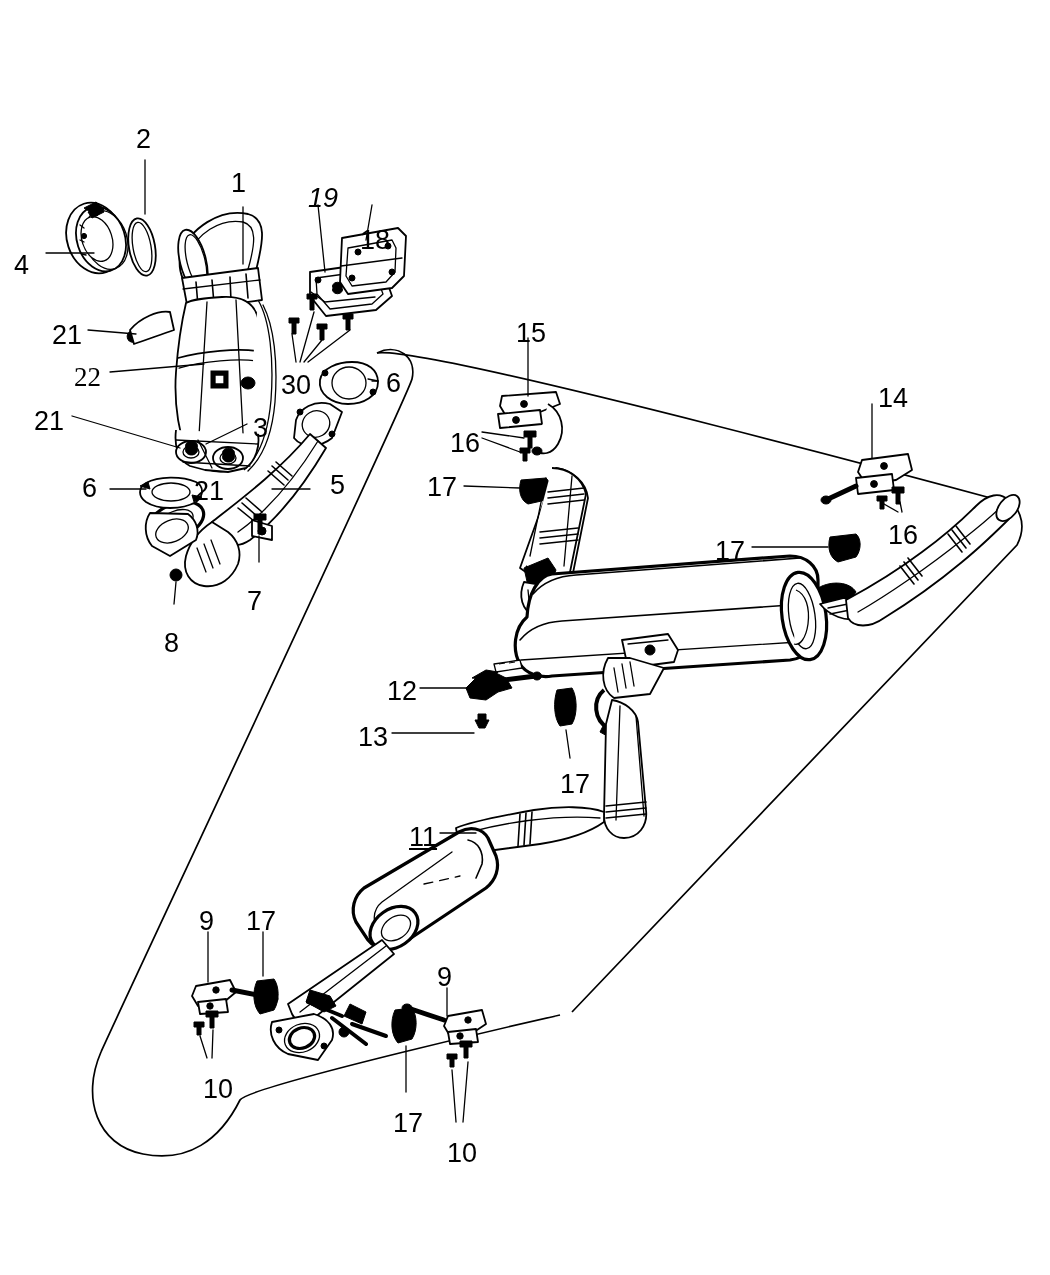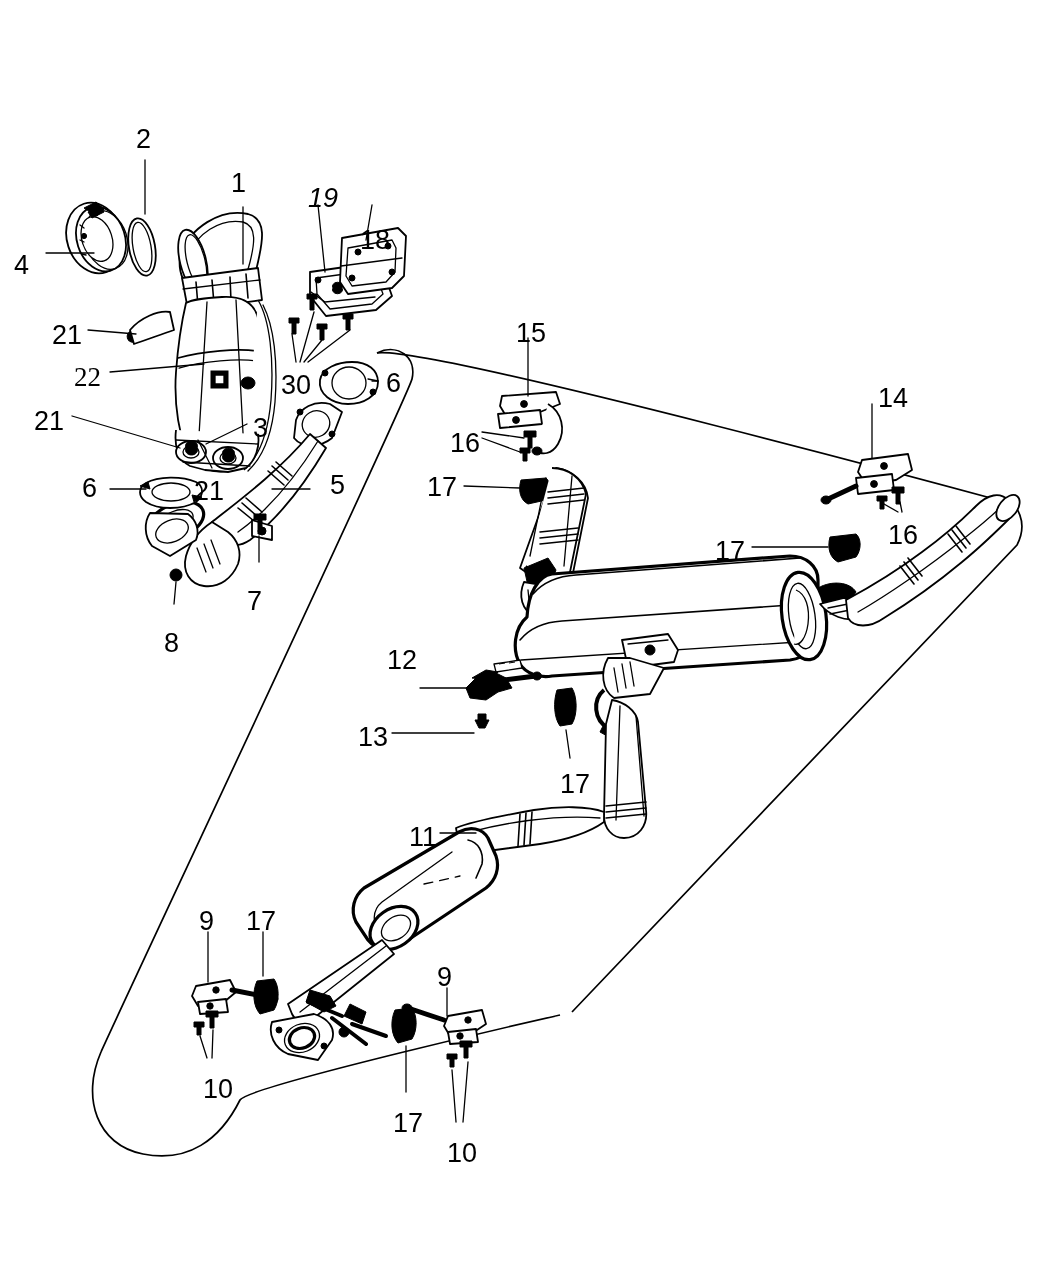--- a/index.html
+++ b/index.html
@@ -529,22 +529,22 @@
   <div class="callout-label" style="left:14px;top:252px;">4</div>
   <div class="callout-label" style="left:330px;top:472px;">5</div>
   <div class="callout-label" style="left:386px;top:370px;">6</div>
   <div class="callout-label" style="left:82px;top:475px;">6</div>
   <div class="callout-label" style="left:247px;top:588px;">7</div>
   <div class="callout-label" style="left:164px;top:630px;">8</div>
   <div class="callout-label" style="left:199px;top:908px;">9</div>
   <div class="callout-label" style="left:437px;top:964px;">9</div>
   <div class="callout-label" style="left:203px;top:1076px;">10</div>
   <div class="callout-label" style="left:447px;top:1140px;">10</div>
-  <div class="callout-label" style="left:409px;top:824px;">11</div>
-  <div class="callout-label" style="left:387px;top:647px;">12</div>
+  <div class="callout-label" style="left:409px;top:824px;text-decoration:underline;">11</div>
+  <div class="callout-label" style="left:387px;top:678px;">12</div>
   <div class="callout-label" style="left:358px;top:724px;">13</div>
   <div class="callout-label" style="left:862px;top:385px;margin-left:16px;">14</div>
   <div class="callout-label" style="left:516px;top:320px;">15</div>
   <div class="callout-label" style="left:450px;top:430px;">16</div>
   <div class="callout-label" style="left:888px;top:522px;">16</div>
   <div class="callout-label" style="left:427px;top:474px;">17</div>
   <div class="callout-label" style="left:715px;top:538px;">17</div>
   <div class="callout-label" style="left:560px;top:771px;">17</div>
   <div class="callout-label" style="left:246px;top:908px;">17</div>
   <div class="callout-label" style="left:393px;top:1110px;">17</div>

